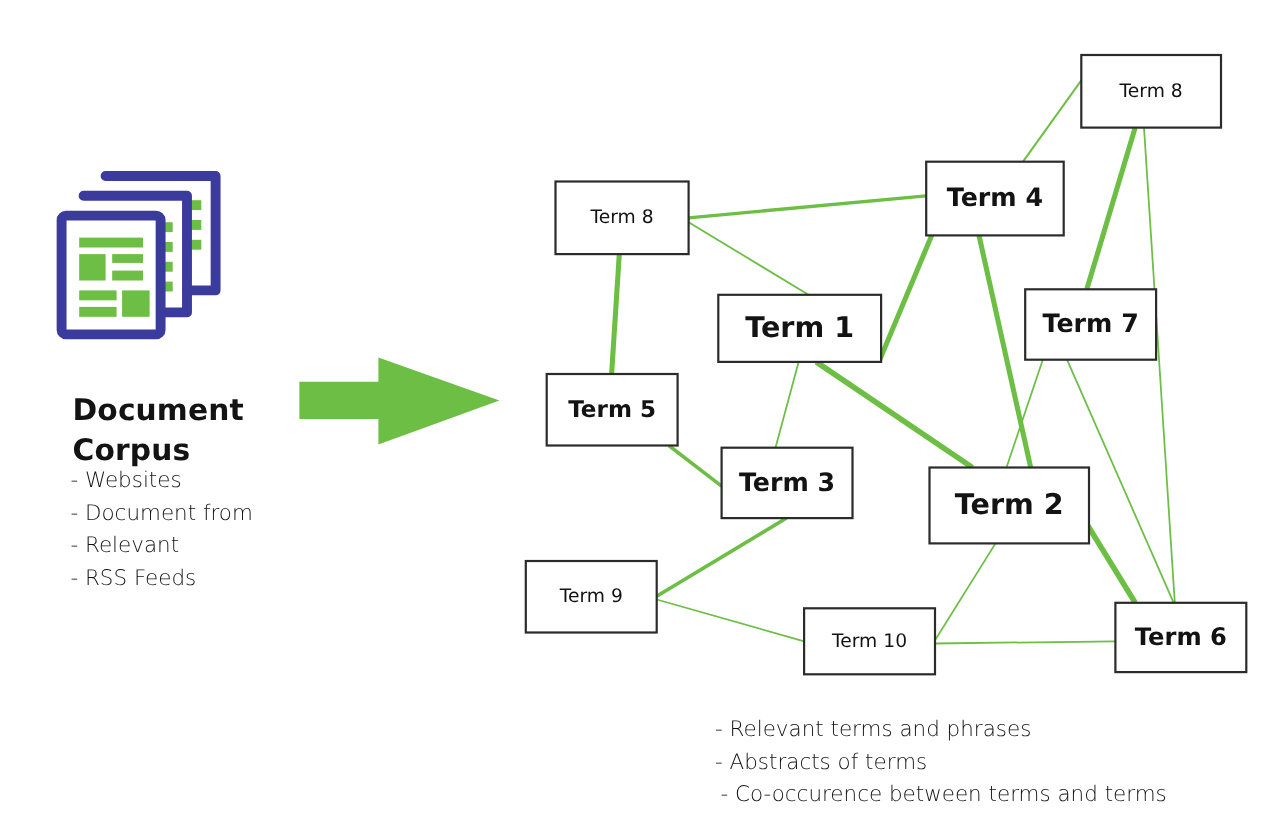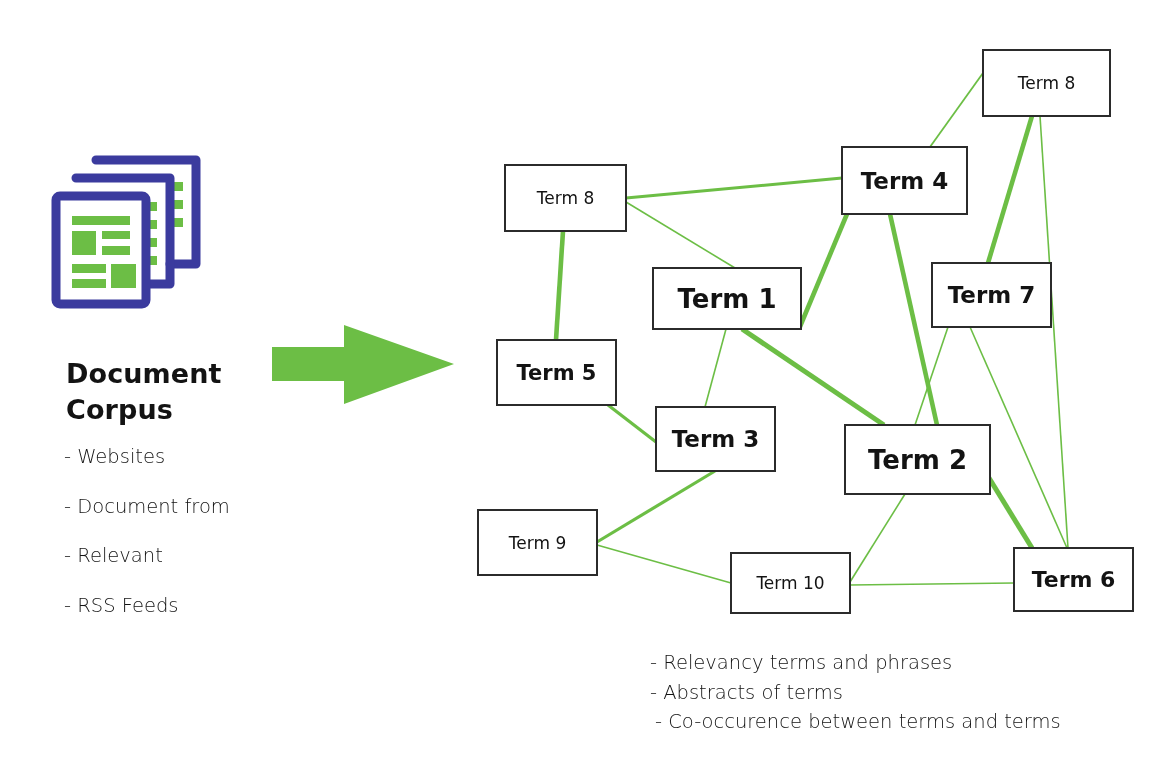--- a/index.html
+++ b/index.html
@@ -51,21 +51,20 @@
     left: 64px;
     top: 422px;
     width: 240px;
     font-size: 19.5px;
     font-weight: 300;
     line-height: 1.52;
     color: #131313;
   }
   #corpus-bullets .bullet-line {
     white-space: nowrap;
-    margin-top: 20px;
   }
 
   
   #flow-arrow {
     position: absolute;
     left: 272px;
     top: 320px;
     width: 185px;
     height: 90px;
   }
@@ -211,16 +210,16 @@
         </g>
         <g>
           <rect x="554" y="518" width="119" height="63" fill="#ffffff" stroke="#2b2b2b" stroke-width="2"></rect>
           <text x="613.5" y="549.5" text-anchor="middle" dominant-baseline="central" font-family="&quot;DejaVu Sans&quot;, sans-serif" font-size="22" font-weight="bold" fill="#131313">Term 6</text>
         </g>
       </g>
   </svg>
 </div>
 
 <div id="output-caption">
-  <div class="bullet-line">- Relevancy terms and phrases</div>
+  <div class="bullet-line">- Relevant terms and phrases</div>
   <div class="bullet-line">- Abstracts of terms</div>
   <div class="bullet-line indented">- Co-occurence between terms and terms</div>
 </div>
 
 </body></html>

